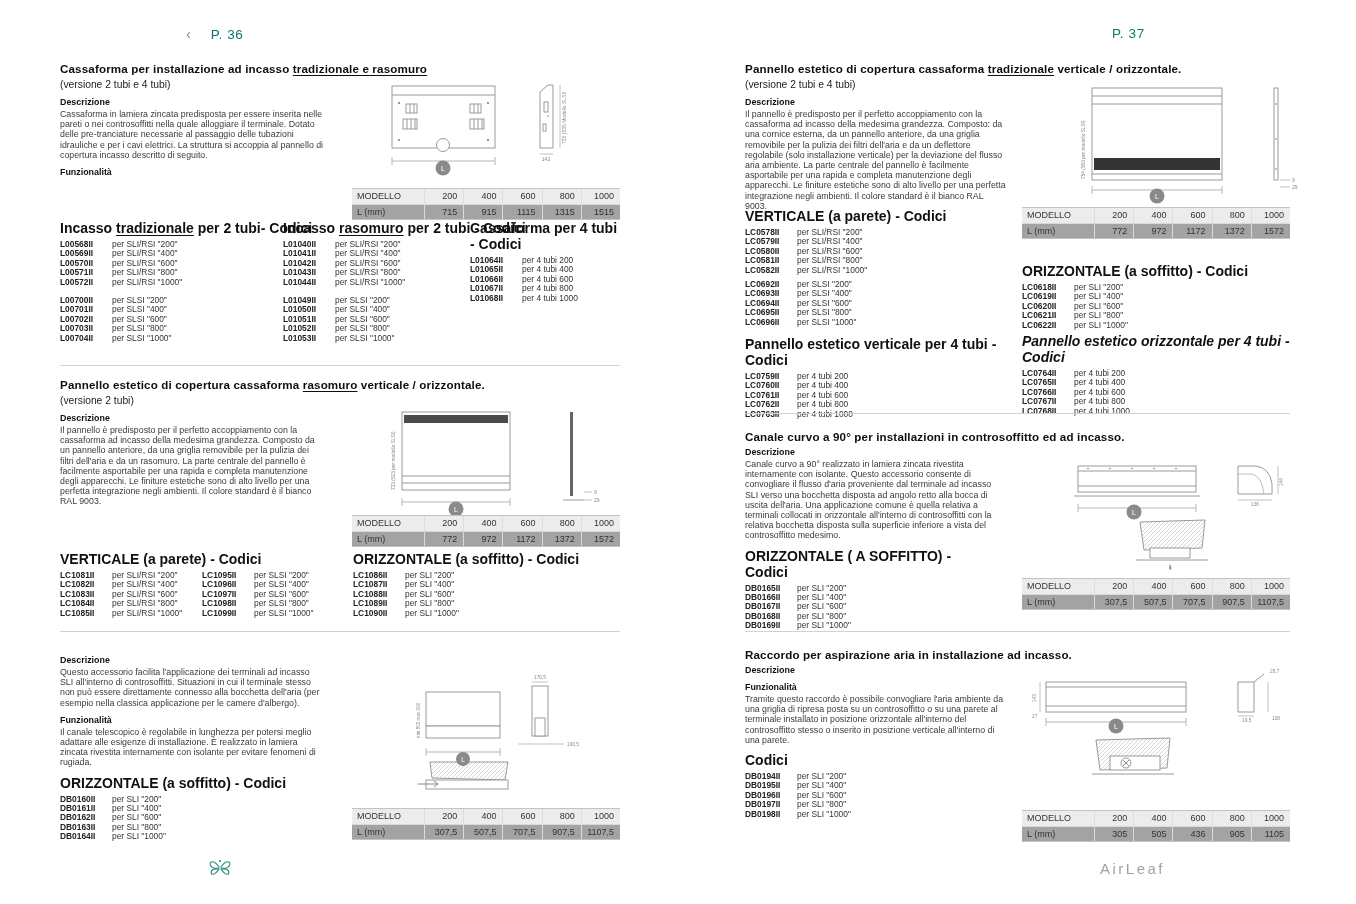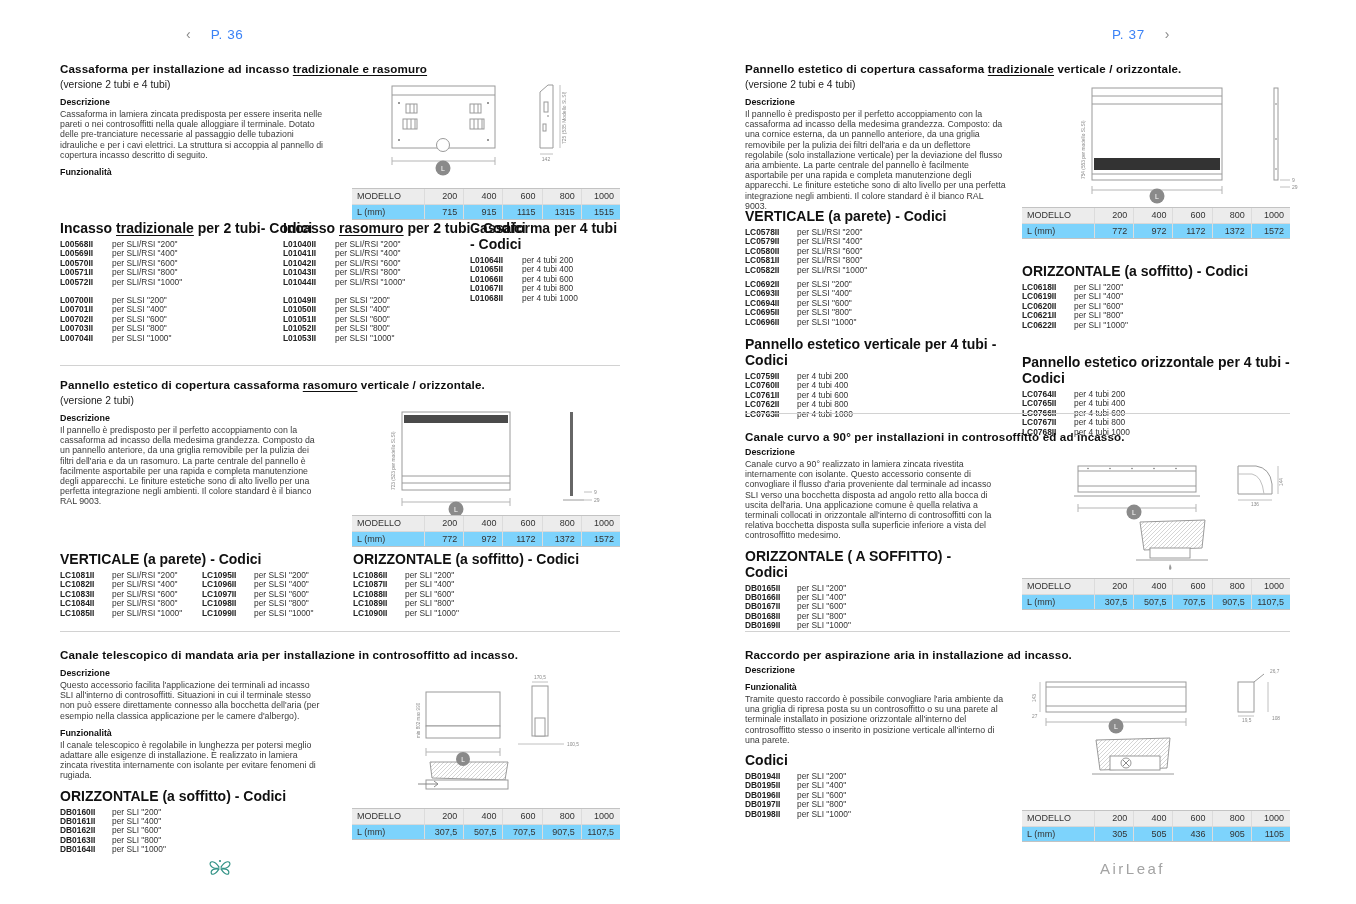--- a/index.html
+++ b/index.html
@@ -3,40 +3,40 @@
 <meta charset="utf-8">
 <style>
   * { margin:0; padding:0; box-sizing:border-box; }
   html,body { background:#ffffff; }
   body { font-family:"Liberation Sans", sans-serif; color:#222; }
   .spread { position:relative; width:1356px; height:904px; background:#ffffff; overflow:hidden; }
   .abs { position:absolute; }
 
   
   .pgnav { position:absolute; top:26px; display:flex; align-items:center; gap:20px; color:#4a4a4a; }
-  .pgnum { font-size:13.5px; letter-spacing:0.6px; color:#3b82f6; }
+  .pgnum { font-size:13.5px; letter-spacing:0.6px; color:#0f766e; }
   .chev { font-size:14px; color:#8a8a8a; cursor:default; }
 
   
   .sec { position:absolute; width:560px; }
   .stitle { font-size:11.6px; font-weight:bold; color:#0e0e0e; letter-spacing:0.15px; }
   .u { text-decoration:underline; text-underline-offset:2px; }
   .ssub { font-size:10.3px; color:#1c1c1c; margin-top:4px; }
   .blabel { font-size:8.9px; font-weight:bold; color:#111; margin:7px 0 2px; }
   .btxt { font-size:8.8px; line-height:10.2px; color:#3a3a3a; }
 
   
   .cghead { font-size:14px; font-weight:bold; color:#101010; margin-bottom:4px; }
   .crow { display:flex; font-size:8.4px; line-height:9.4px; color:#222; }
   .ccode { font-weight:bold; flex:0 0 52px; }
   .cdesc { color:#333; }
   .cgap { height:9px; }
 
   
-  .dtable { width:268px; border-top:1px solid #c3c3c3; border-bottom:1px solid #c3c3c3; font-size:9px; color:#333; background:#7dd3fc; }
+  .dtable { width:268px; border-top:1px solid #c3c3c3; border-bottom:1px solid #c3c3c3; font-size:9px; color:#333; background:#a3a3a3; }
   .drow { display:flex; height:15px; line-height:15px; }
   .drow.vals { border-top:1px solid #d9d9d9; }
   .dhead { background:#ececec; }
   .dcell { flex:1; text-align:right; padding-right:6px; border-left:1px solid #dcdcdc; }
   .dlabel { flex:0 0 72px; text-align:left; padding-left:5px; border-left:none; }
 
   
   .sep { position:absolute; height:1px; background:#d2d2d2; }
 
   
@@ -49,21 +49,21 @@
 </style>
 </head>
 <body>
 
 <div class="spread">
 
   <div class="pgnav" style="left:186px;">
     <span class="chev">‹</span>
     <span class="pgnum">P. 36</span>
   </div>
-  <div class="pgnav" style="left:1112px;">
+  <div class="pgnav" style="left:1112px;flex-direction:column;">
     <span class="pgnum">P. 37</span>
     <span class="chev">›</span>
   </div>
 
   <div class="sec" style="left:60px; top:62px;">
     <div class="stitle"><span>Cassaforma per installazione ad incasso </span><span class="u">tradizionale e rasomuro</span><span></span></div>
     <div class="ssub">(versione 2 tubi e 4 tubi)</div>
     <div style="width:268px;">
       <div class="blabel">Descrizione</div>
       <div class="btxt">Cassaforma in lamiera zincata predisposta per essere inserita nelle pareti o nei controsoffitti nella quale alloggiare il terminale. Dotato delle pre-tranciature necessarie al passaggio delle tubazioni idrauliche e per i cavi elettrici. La struttura si accoppia al pannello di copertura incasso descritto di seguito.</div>
@@ -383,21 +383,20 @@
             <span class="ccode">LC1090II</span>
             <span class="cdesc">per SLI "1000"</span>
           </div>
         </div>
     </div>
   </div>
 
   <div class="sep" style="left:60px; top:631px; width:560px;"></div>
 
   <div class="sec" style="left:60px; top:648px;">
-    <div class="stitle"><span>Canale telescopico di mandata aria per installazione in controsoffitto ad incasso.</span><span class="u"></span><span></span></div>
     <div style="width:262px;">
       <div class="blabel">Descrizione</div>
       <div class="btxt">Questo accessorio facilita l'applicazione dei terminali ad incasso SLI all'interno di controsoffitti. Situazioni in cui il terminale stesso non può essere direttamente connesso alla bocchetta dell'aria (per esempio nella classica applicazione per le camere d'albergo).</div>
       <div class="blabel">Funzionalità</div>
       <div class="btxt">Il canale telescopico è regolabile in lunghezza per potersi meglio adattare alle esigenze di installazione. È realizzato in lamiera zincata rivestita internamente con isolante per evitare fenomeni di rugiada.</div>
       <div class="cghead" style="margin-top:7px;"><span>ORIZZONTALE (a soffitto)  - Codici</span><span class="u"></span><span></span></div>
       <div>
           <div class="crow">
             <span class="ccode">DB0160II</span>
             <span class="cdesc">per SLI "200"</span>
@@ -618,21 +617,21 @@
           </div>
           <div class="crow">
             <span class="ccode">LC0621II</span>
             <span class="cdesc">per SLI "800"</span>
           </div>
           <div class="crow">
             <span class="ccode">LC0622II</span>
             <span class="cdesc">per SLI "1000"</span>
           </div>
         </div>
-      <div class="cghead" style="margin-top:24px;"><span>Pannello estetico orizzontale per 4 tubi - Codici</span><span class="u"></span><span></span></div>
+      <div class="cghead" style="margin-top:3px;font-style:italic;"><span>Pannello estetico orizzontale per 4 tubi - Codici</span><span class="u"></span><span></span></div>
       <div>
           <div class="crow">
             <span class="ccode">LC0764II</span>
             <span class="cdesc">per 4 tubi 200</span>
           </div>
           <div class="crow">
             <span class="ccode">LC0765II</span>
             <span class="cdesc">per 4 tubi 400</span>
           </div>
           <div class="crow">

